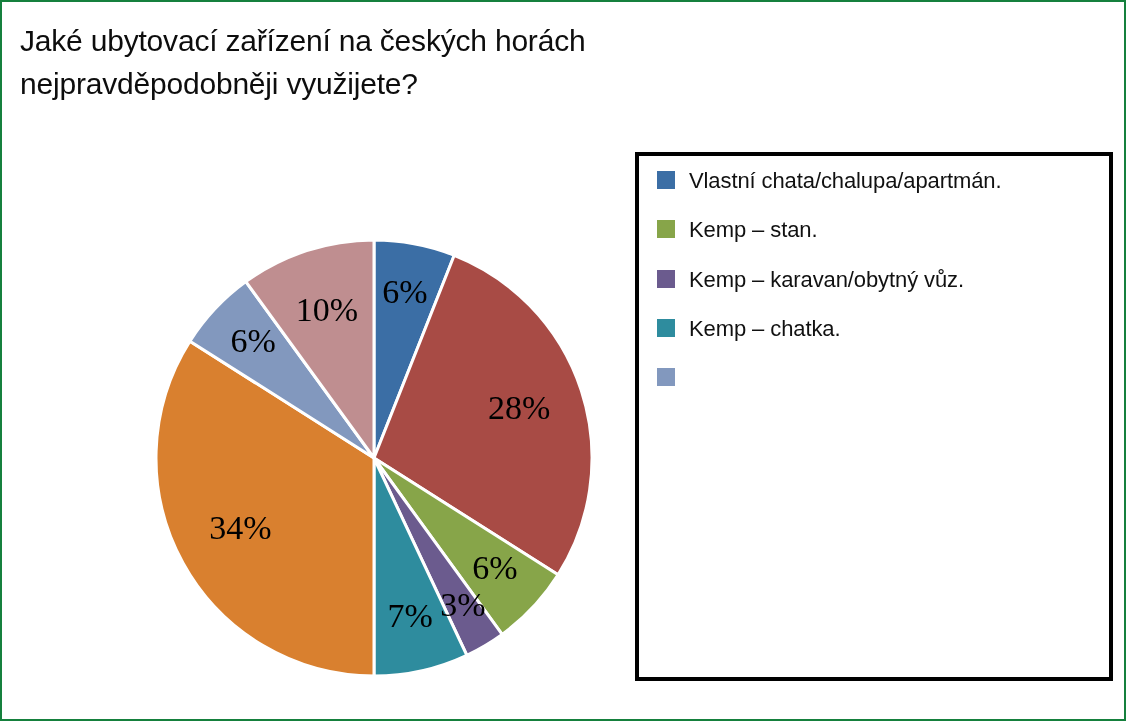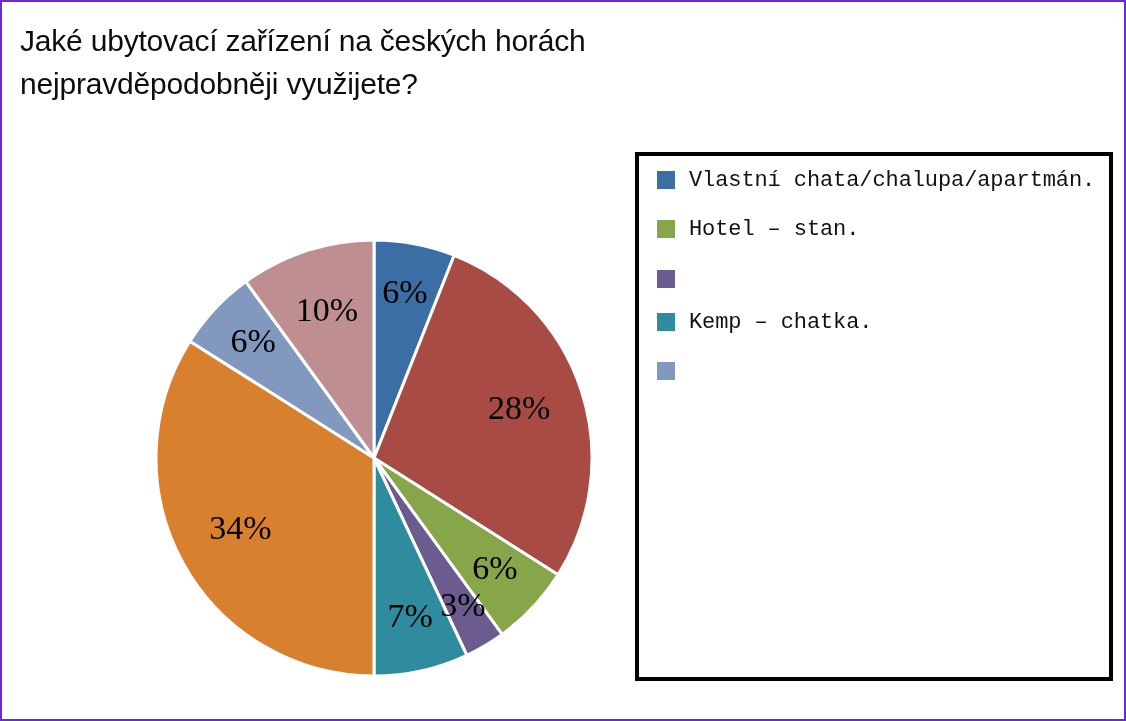--- a/index.html
+++ b/index.html
@@ -9,21 +9,21 @@
   }
   body {
     font-family: "Liberation Sans", sans-serif;
   }
   #page {
     position: relative;
     width: 1126px;
     height: 721px;
     background: #ffffff;
     box-sizing: border-box;
-    border: 2px solid #6d28d9;
+    border: 2px solid #15803d;
     overflow: hidden;
   }
   #chart-title {
     position: absolute;
     left: 18px;
     top: 18px;
     width: 780px;
     font-size: 30px;
     line-height: 1.42;
     color: #0d0d0d;
@@ -70,21 +70,21 @@
     flex: 0 0 auto;
     width: 18px;
     height: 18px;
     margin-top: 5px;
     margin-right: 14px;
   }
   .legend-label {
     font-size: 22px;
     line-height: 1.33;
     color: #111111;
-    font-family: Liberation Mono, monospace;
+    font-family: Liberation Sans, sans-serif;
     white-space: pre-line;
     letter-spacing: -0.1px;
   }
 </style>
 </head>
 <body>
 
 <div id="page">
 
   <div id="chart-title">Jaké ubytovací zařízení na českých horách
@@ -115,24 +115,25 @@
     </svg>
   </div>
 
   <div id="legend-box">
     <div class="legend-item">
       <span class="legend-swatch" style="background: rgb(59, 110, 165);"></span>
       <span class="legend-label">Vlastní chata/chalupa/apartmán.</span>
     </div>
     <div class="legend-item">
       <span class="legend-swatch" style="background: rgb(135, 165, 73);"></span>
-      <span class="legend-label">Hotel – stan.</span>
+      <span class="legend-label">Kemp – stan.</span>
     </div>
     <div class="legend-item">
       <span class="legend-swatch" style="background: rgb(107, 91, 142);"></span>
+      <span class="legend-label">Kemp – karavan/obytný vůz.</span>
     </div>
     <div class="legend-item">
       <span class="legend-swatch" style="background: rgb(46, 140, 158);"></span>
       <span class="legend-label">Kemp – chatka.</span>
     </div>
     <div class="legend-item">
       <span class="legend-swatch" style="background: rgb(130, 152, 190);"></span>
     </div>
   </div>
 

